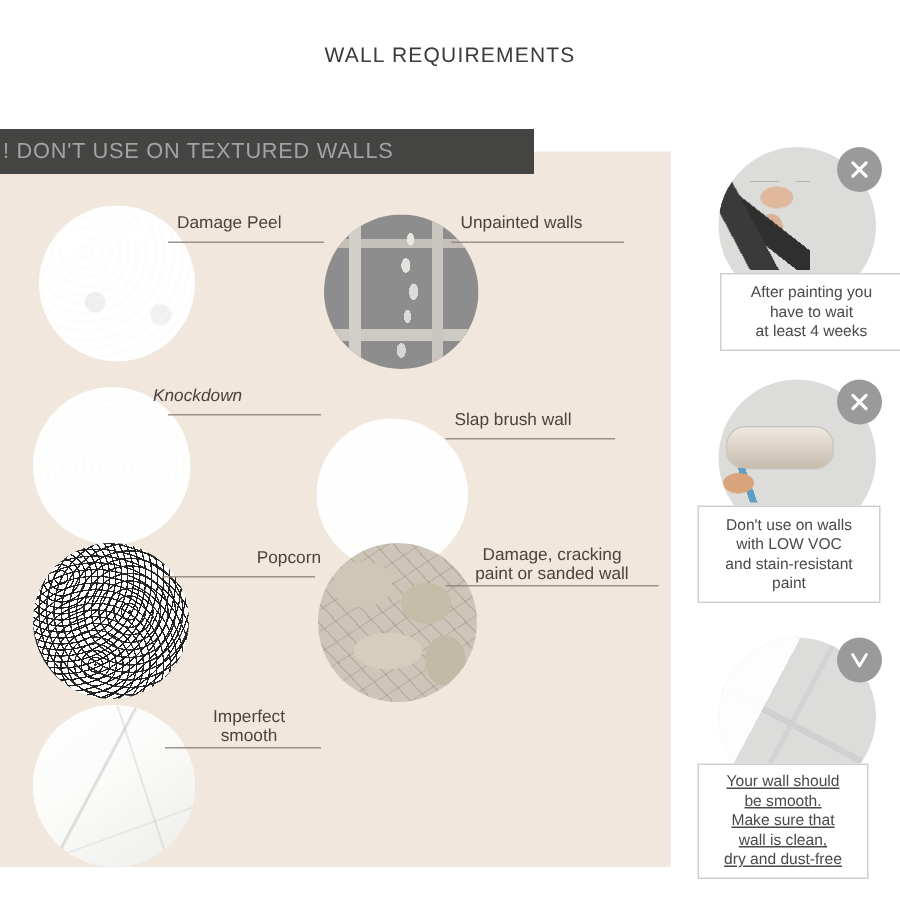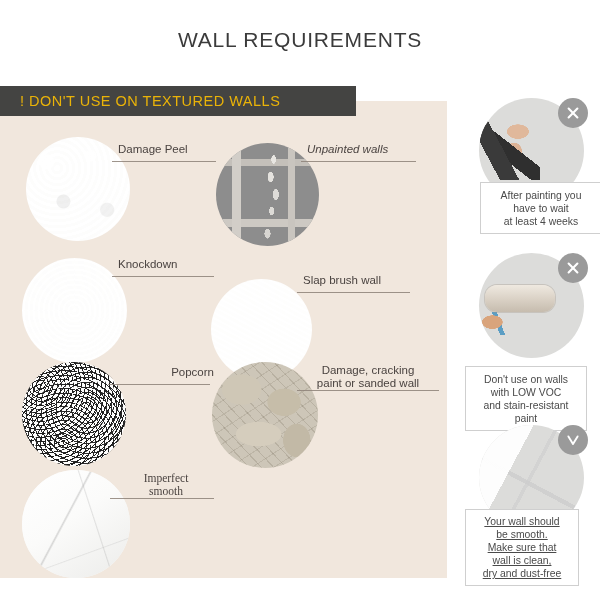--- a/index.html
+++ b/index.html
@@ -10,39 +10,39 @@
     overflow:hidden;
     position:relative;
     -webkit-font-smoothing:antialiased;
   }
   .root{position:absolute;inset:0;}
 
   
   .title{
     position:absolute;left:0;top:28px;width:600px;
     text-align:center;
-    font-size:21px;letter-spacing:.8px;
+    font-size:14px;letter-spacing:.8px;
     color:#3b3b3b;font-weight:400;
   }
 
   
   .beige-panel{
     position:absolute;left:0;top:101px;width:447px;height:477px;
     background:#f1e7dd;
   }
 
   
   .banner{
     position:absolute;left:0;top:86px;width:356px;height:30px;
     background:#444442;
     display:flex;align-items:center;
   }
   .banner-text{
-    color:#eab308;font-size:14.5px;letter-spacing:.5px;
-    padding-left:20px;white-space:nowrap;text-align:right;
+    color:#a3a3a3;font-size:14.5px;letter-spacing:.5px;
+    padding-left:2px;white-space:nowrap;text-align:right;
   }
 
   
   .tex{position:absolute;}
   .tex .disc{
     position:absolute;left:0;top:0;
     border-radius:50%;
     overflow:hidden;
   }
   .tex .lbl{
@@ -236,29 +236,29 @@
       <div class="surf t-orange"></div>
     </div>
     <div class="lbl" style="left:92px;top:6px;width:100px;">Damage Peel</div>
     <div class="rule" style="left:86px;top:24px;width:104px;"></div>
   </div>
 
   <div class="tex" style="left:216px;top:143px;width:200px;height:104px;">
     <div class="disc" style="width:103px;height:103px;">
       <div class="surf t-unpainted"></div>
     </div>
-    <div class="lbl" style="left:91px;top:0px;width:108px;font-style:italic;">Unpainted walls</div>
+    <div class="lbl" style="left:91px;top:0px;width:108px;">Unpainted walls</div>
     <div class="rule" style="left:85px;top:18px;width:115px;"></div>
   </div>
 
   <div class="tex" style="left:22px;top:258px;width:190px;height:105px;">
     <div class="disc" style="width:105px;height:105px;">
       <div class="surf t-knock"></div>
     </div>
-    <div class="lbl" style="left:96px;top:0px;width:100px;">Knockdown</div>
+    <div class="lbl" style="left:80px;top:0px;width:100px;font-style:italic;">Knockdown</div>
     <div class="rule" style="left:90px;top:18px;width:102px;"></div>
   </div>
 
   <div class="tex" style="left:211px;top:279px;width:200px;height:104px;">
     <div class="disc" style="width:101px;height:101px;">
       <div class="surf t-slap"></div>
     </div>
     <div class="lbl" style="left:92px;top:-5px;width:112px;">Slap brush wall</div>
     <div class="rule" style="left:86px;top:13px;width:113px;"></div>
   </div>
@@ -277,21 +277,21 @@
     </div>
     <div class="lbl" style="left:90px;top:2px;width:132px;text-align:center;">Damage, cracking
 paint or sanded wall</div>
     <div class="rule" style="left:85px;top:28px;width:142px;"></div>
   </div>
 
   <div class="tex" style="left:22px;top:470px;width:190px;height:108px;">
     <div class="disc" style="width:108px;height:108px;">
       <div class="surf t-smooth"></div>
     </div>
-    <div class="lbl" style="left:94px;top:2px;width:100px;text-align:center;font-family:Liberation Serif, serif;">Imperfect
+    <div class="lbl" style="left:94px;top:2px;width:100px;text-align:center;">Imperfect
 smooth</div>
     <div class="rule" style="left:88px;top:28px;width:104px;"></div>
   </div>
 
 
   <div class="card" style="left:460px;top:98px;width:132px;height:140px;">
     <div class="photo p-hands" style="left:19px;top:0px;width:105px;height:105px;"></div>
     <div class="badge" style="left:98px;top:0px;width:30px;height:30px;">
       <svg width="16" height="16" viewBox="0 0 16 16" aria-hidden="true">
         <path d="M3.6 3.6 L12.4 12.4 M12.4 3.6 L3.6 12.4" stroke="#ffffff" stroke-width="2.1" stroke-linecap="round"></path>
@@ -302,21 +302,21 @@
 at least 4 weeks</div>
   </div>
 
   <div class="card" style="left:460px;top:253px;width:132px;height:155px;">
     <div class="photo p-roller" style="left:19px;top:0px;width:105px;height:105px;"></div>
     <div class="badge" style="left:98px;top:0px;width:30px;height:30px;">
       <svg width="16" height="16" viewBox="0 0 16 16" aria-hidden="true">
         <path d="M3.6 3.6 L12.4 12.4 M12.4 3.6 L3.6 12.4" stroke="#ffffff" stroke-width="2.1" stroke-linecap="round"></path>
       </svg>
     </div>
-    <div class="caption" style="left:5px;top:84px;width:122px;height:65px;margin-top:29px;">Don't use on walls
+    <div class="caption" style="left:5px;top:84px;width:122px;height:65px;">Don't use on walls
 with LOW VOC
 and stain-resistant
 paint</div>
   </div>
 
   <div class="card" style="left:460px;top:425px;width:132px;height:165px;">
     <div class="photo p-wall" style="left:19px;top:0px;width:105px;height:105px;"></div>
     <div class="badge" style="left:98px;top:0px;width:30px;height:30px;">
       <svg width="16" height="16" viewBox="0 0 16 16" aria-hidden="true">
         <path d="M3.4 4.4 L8 12 L12.6 4.4" fill="none" stroke="#ffffff" stroke-width="1.9" stroke-linecap="round" stroke-linejoin="round"></path>

